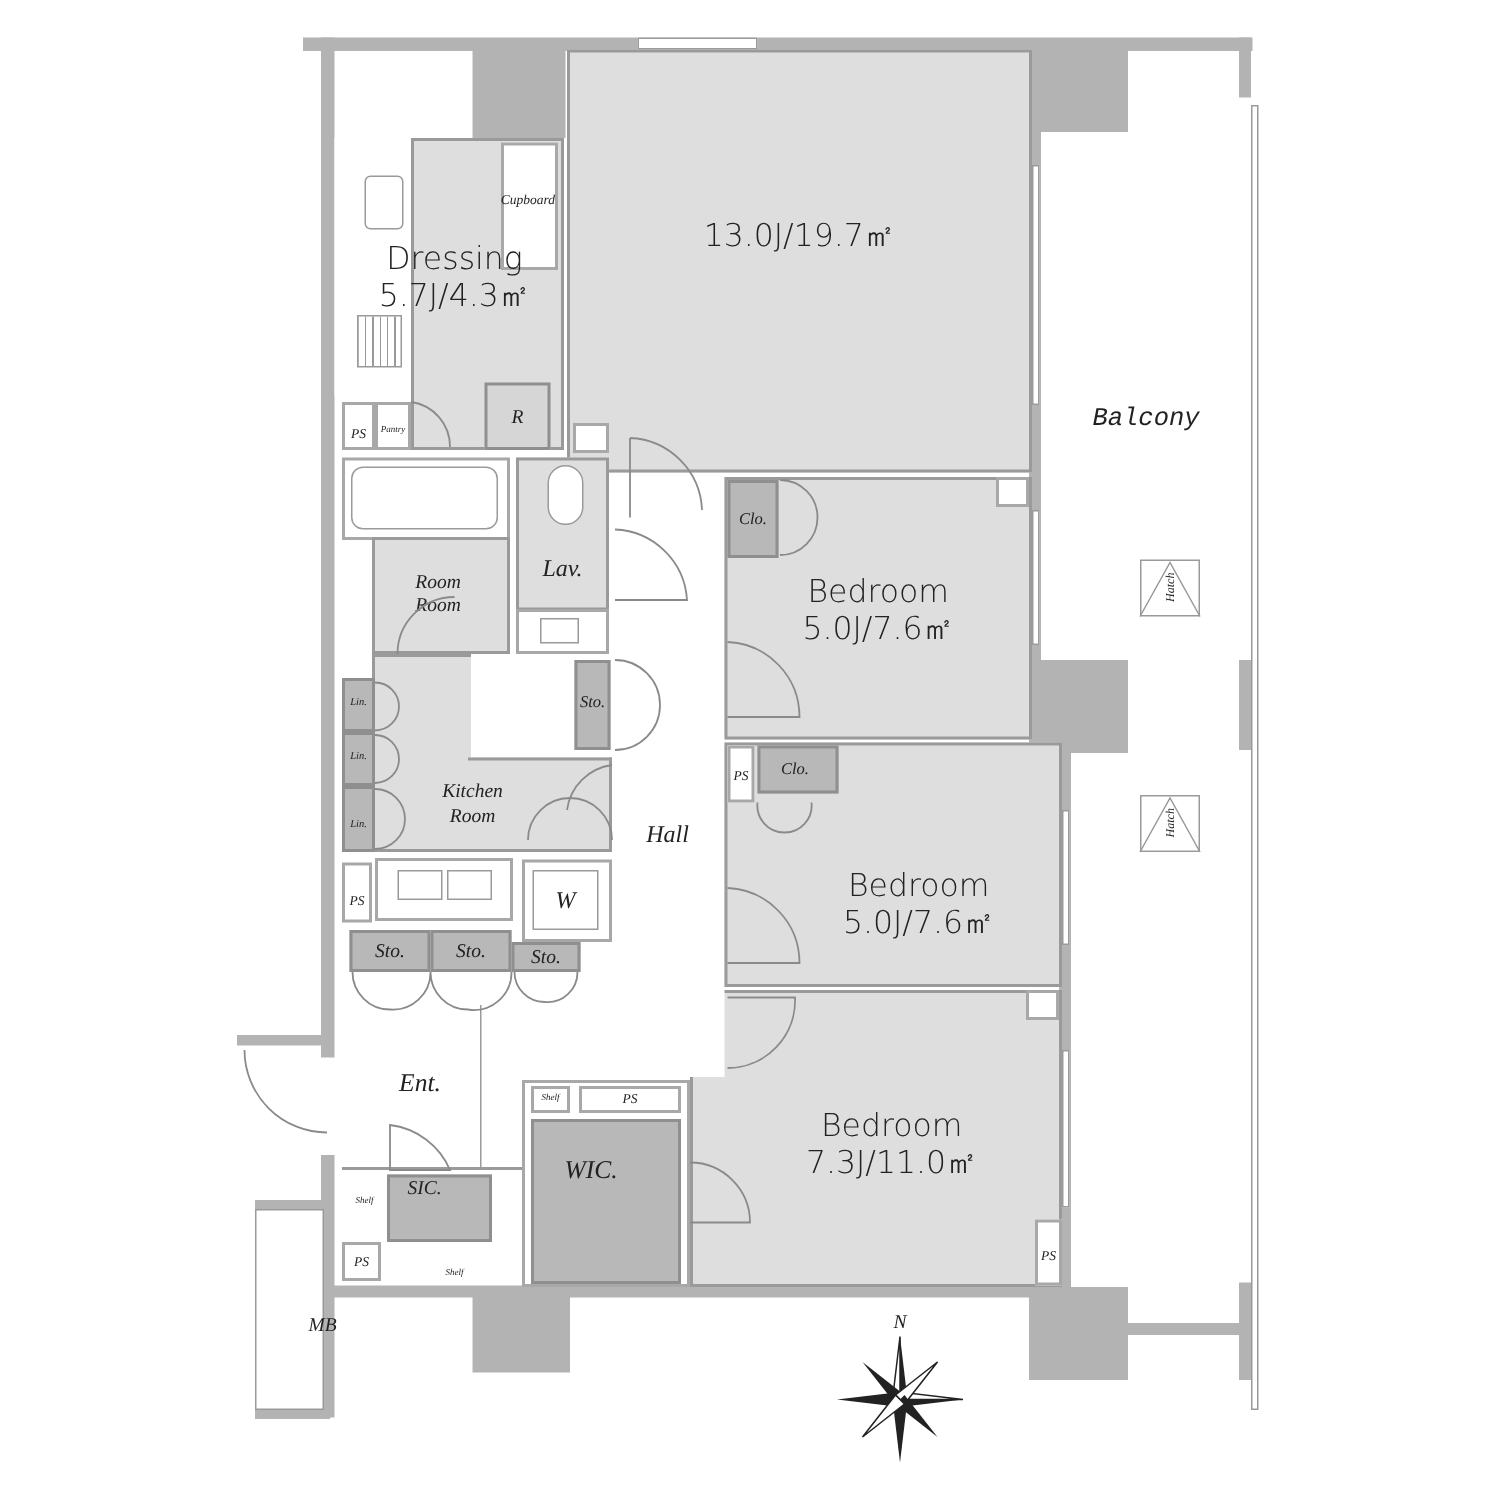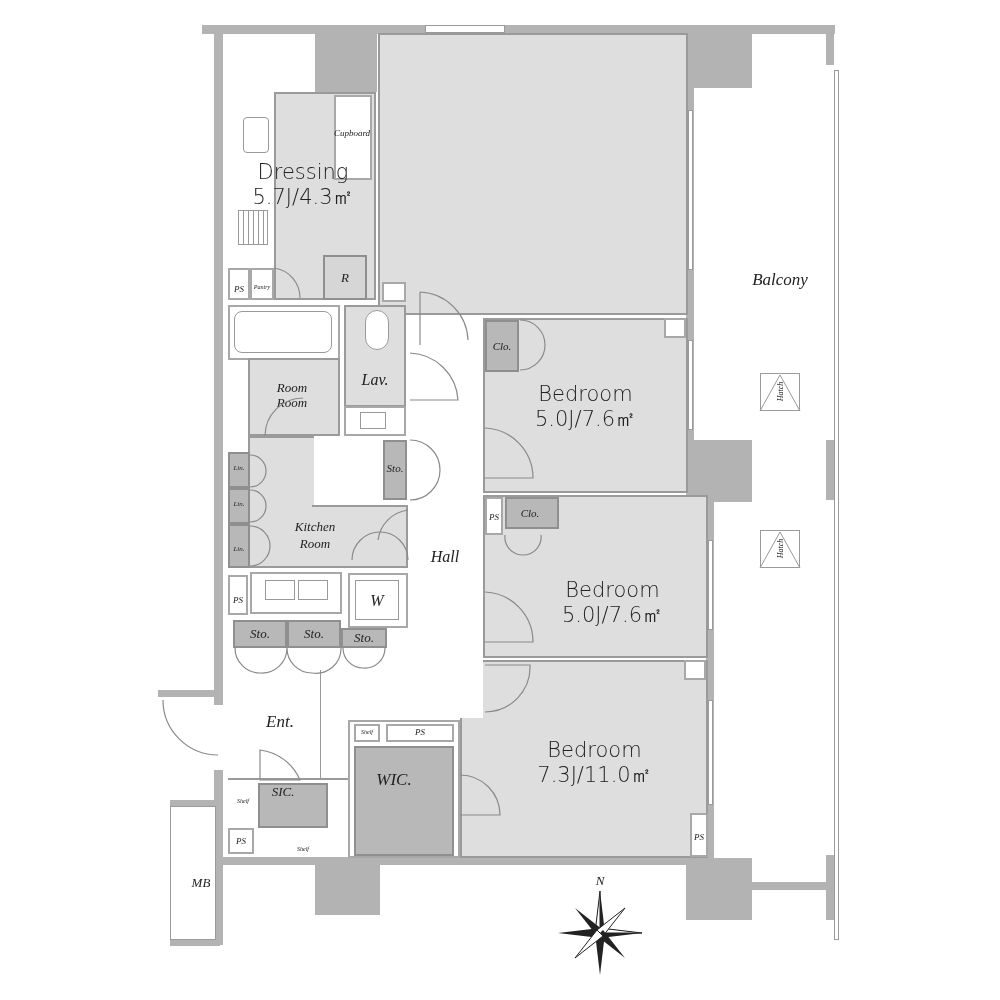--- a/index.html
+++ b/index.html
@@ -44,20 +44,21 @@
 
 <div class="abs wall" style="left:686px;top:88px;width:8px;height:355px;"></div>
 <div class="abs wall" style="left:706px;top:500px;width:8px;height:360px;"></div>
 <div class="abs thin" style="left:688px;top:110px;width:5px;height:160px;"></div>
 <div class="abs thin" style="left:688px;top:340px;width:5px;height:90px;"></div>
 <div class="abs thin" style="left:708px;top:540px;width:5px;height:90px;"></div>
 <div class="abs thin" style="left:708px;top:700px;width:5px;height:105px;"></div>
 
 <div class="abs room" style="left:378px;top:33px;width:310px;height:282px;"></div>
 <div class="lbl big" style="left:378px;top:145px;width:310px;">
+  <div>13.0J/19.7㎡</div>
 </div>
 
 <div class="abs white" style="left:223px;top:92px;width:52px;height:172px;border:none;"></div>
 <div class="abs room" style="left:274px;top:92px;width:102px;height:208px;"></div>
 <div class="abs white" style="left:334px;top:95px;width:38px;height:85px;"></div>
 <div class="lbl ital s9" style="left:328px;top:128px;width:48px;">Cupboard</div>
 <div class="abs thin" style="left:243px;top:117px;width:26px;height:36px;border-radius:4px;"></div>
 <div class="abs thin" style="left:238px;top:210px;width:30px;height:35px;background:repeating-linear-gradient(90deg,#fff 0 4px,#999 4px 5px);"></div>
 <div class="lbl big" style="left:228px;top:160px;width:150px;">
   <div>Dressing</div>
@@ -125,21 +126,21 @@
 <div class="abs dark" style="left:258px;top:783px;width:70px;height:45px;"></div>
 <div class="lbl ital s13" style="left:258px;top:784px;width:50px;">SIC.</div>
 <div class="lbl ital" style="left:230px;top:798px;width:26px;font-size:6px;">Shelf</div>
 <div class="abs white" style="left:228px;top:828px;width:26px;height:26px;"></div>
 <div class="lbl ital s9" style="left:228px;top:836px;width:26px;">PS</div>
 <div class="lbl ital" style="left:290px;top:846px;width:26px;font-size:6px;">Shelf</div>
 
 <div class="abs wall" style="left:170px;top:800px;width:50px;height:8px;"></div>
 <div class="abs wall" style="left:170px;top:938px;width:50px;height:8px;"></div>
 <div class="abs thin" style="left:170px;top:806px;width:46px;height:134px;"></div>
-<div class="lbl ital s13" style="left:170px;top:875px;width:62px;">MB</div>
+<div class="lbl ital s13" style="left:184px;top:875px;width:62px;">MB</div>
 <div class="abs wall" style="left:158px;top:690px;width:64px;height:7px;"></div>
 
 <div class="abs white" style="left:348px;top:720px;width:112px;height:138px;"></div>
 <div class="abs dark" style="left:354px;top:746px;width:100px;height:110px;"></div>
 <div class="lbl ital s17" style="left:354px;top:770px;width:80px;">WIC.</div>
 <div class="abs white" style="left:354px;top:724px;width:26px;height:18px;"></div>
 <div class="lbl ital" style="left:354px;top:729px;width:26px;font-size:6px;">Shelf</div>
 <div class="abs white" style="left:386px;top:724px;width:68px;height:18px;"></div>
 <div class="lbl ital s9" style="left:386px;top:727px;width:68px;">PS</div>
 
@@ -166,21 +167,21 @@
 <div class="abs white" style="left:690px;top:813px;width:18px;height:44px;"></div>
 <div class="lbl ital s9" style="left:690px;top:832px;width:18px;">PS</div>
 <div class="lbl big" style="left:482px;top:738px;width:225px;">
   <div>Bedroom</div>
   <div>7.3J/11.0㎡</div>
 </div>
 
 <div class="abs white" style="left:664px;top:318px;width:22px;height:20px;"></div>
 <div class="abs white" style="left:684px;top:660px;width:22px;height:20px;"></div>
 
-<div class="lbl ital s17" style="left:730px;top:270px;width:100px;">Balcony</div>
+<div class="lbl ital s17" style="left:714px;top:270px;width:100px;font-family:Liberation Mono, monospace;">Balcony</div>
 <div class="abs thin" style="left:760px;top:373px;width:40px;height:38px;"></div>
 <div class="abs thin" style="left:760px;top:530px;width:40px;height:38px;"></div>
 <svg style="left:0;top:0;" width="1000" height="1000">
   <polyline points="760,411 780,375 800,411" fill="none" stroke="#999" stroke-width="1"></polyline>
   <polyline points="760,568 780,532 800,568" fill="none" stroke="#999" stroke-width="1"></polyline>
 </svg>
 <div class="lbl ital" style="left:760px;top:387px;width:40px;font-size:8px;transform:rotate(-90deg);">Hatch</div>
 <div class="lbl ital" style="left:760px;top:544px;width:40px;font-size:8px;transform:rotate(-90deg);">Hatch</div>
 
 <svg style="left:0;top:0;" width="1000" height="1000">

